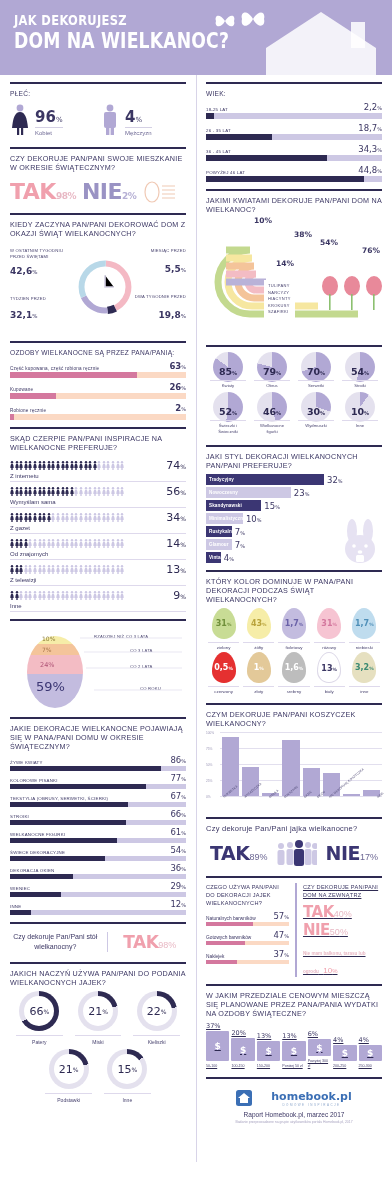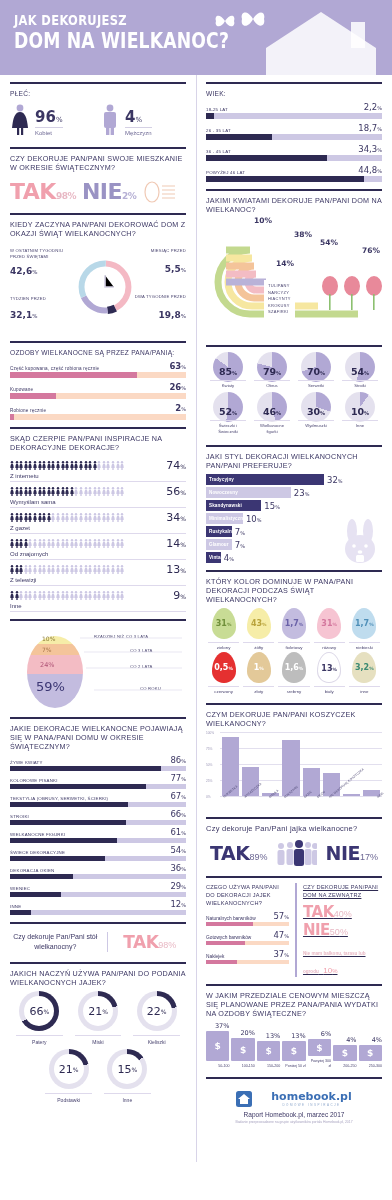--- a/index.html
+++ b/index.html
@@ -119,28 +119,28 @@
   .ring-cell { width:33.33%; text-align:center; margin-bottom:4px; }
   .ring { width:40px; height:40px; margin:0 auto; border-radius:50%; position:relative; }
   .ring-in { position:absolute; left:5px; top:5px; width:30px; height:30px; border-radius:50%; background:#fff;
              display:flex; align-items:center; justify-content:center; font-size:11px; color:#2e2a52;
              font-family:"DejaVu Sans", sans-serif; }
   .ring-in span { font-size:6px; }
   .ring-lab { font-size:5px; color:#4a4570; border-top:1px solid #ded9ec; padding-top:3px; margin:4px 6px 0;}
 
   
   .bills { display:flex; align-items:flex-end; gap:2px; margin-top:4px; }
-  .bill-cell { flex:1; text-align:right; }
+  .bill-cell { flex:1; text-align:left;text-decoration:underline; }
   .bill-val { font-size:6.5px; color:#3b3663; font-family:"DejaVu Sans", sans-serif; margin-bottom:1px; }
   .bill { background:#b1a8d4; position:relative; border-radius:1px; }
   .bill-lab { font-size:3.6px; color:#4a4570; margin-top:3px; line-height:5px; }
 
   
   .footer { text-align:center; padding:6px 0 4px; }
-  .fb-brand { display:flex; align-items:flex-end; justify-content:center; gap:19px; }
+  .fb-brand { display:flex; align-items:flex-start; justify-content:center; gap:19px; }
   .fb-name { font-size:11px; color:#3b6fb5; font-weight:bold; font-family:"DejaVu Sans", sans-serif;}
   .fb-sub { font-size:3px; color:#8fa8cc; letter-spacing:1.5px; }
   .fb-rep { font-size:6.5px; color:#3b3663; margin-top:4px; }
   .fb-note { font-size:3.4px; color:#a9a4c0; margin-top:2px; }
 
   .two-up { display:flex; gap:6px; }
   .vsep { width:1px; background:#cdc8e4; }
 </style>
 </head>
 <body>
@@ -260,21 +260,21 @@
             <span class="hbar-lab" style="text-transform:none;font-size:4.6px;">Robione ręcznie</span>
             <span class="hbar-val"><b>2</b><span>%</span></span>
           </div>
           <div class="pbar-track">
               <div class="pbar-fill" style="width:2%"></div>
             </div>
         </div>
       </div>
 
       <div class="rule"></div>
-      <div class="qlabel big">SKĄD CZERPIE PAN/PANI INSPIRACJE NA DEKORACYJNE DEKORACJE?</div>
+      <div class="qlabel big">SKĄD CZERPIE PAN/PANI INSPIRACJE NA WIELKANOCNE PREFERUJE?</div>
       <div id="inspiration-list">
           <div class="ppl-row">
             <div class="ppl-line">
               <div class="ppl-icons">
                 <svg class="pico" viewBox="0 0 4 9">
                   <circle cx="2" cy="1.3" r="1.2" fill="#2e2a52"></circle>
                   <path d="M2 2.8 C.7 2.8 .4 4.5 .3 7 L3.7 7 C3.6 4.5 3.3 2.8 2 2.8Z" fill="#2e2a52"></path>
                   <rect x="1.2" y="7" width=".7" height="2" fill="#2e2a52"></rect>
                   <rect x="2.2" y="7" width=".7" height="2" fill="#2e2a52"></rect>
                 </svg>

